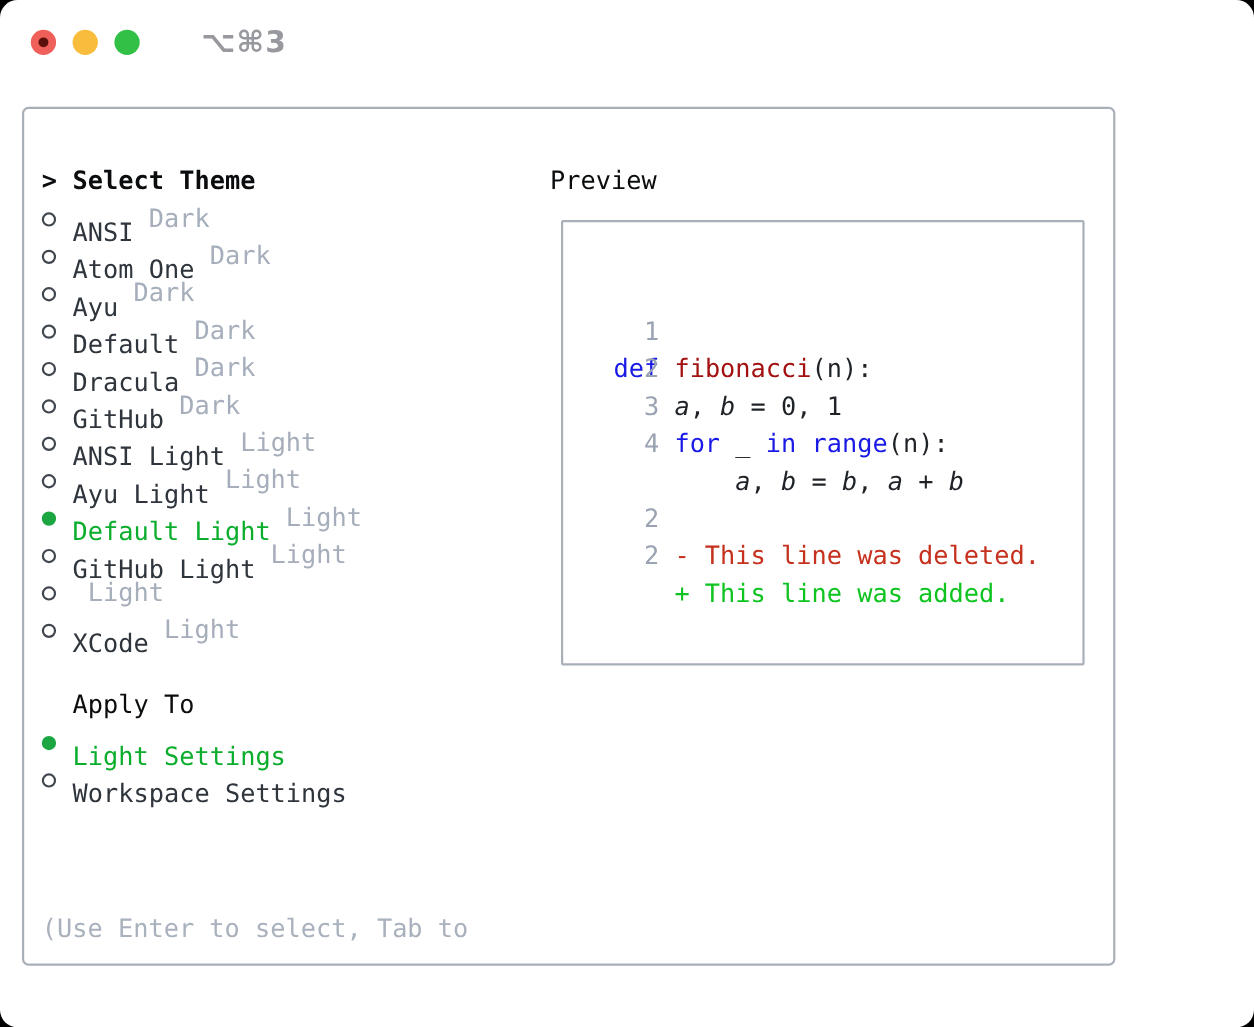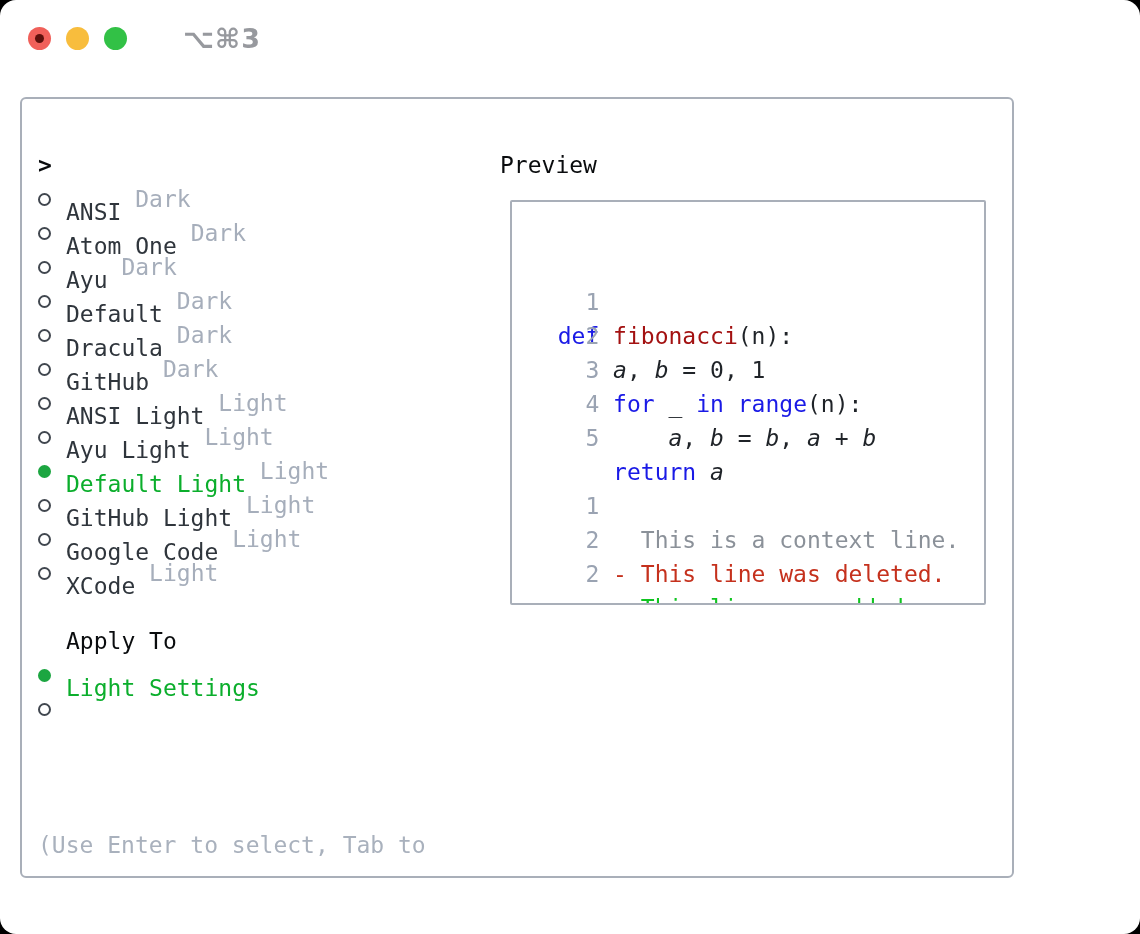--- a/index.html
+++ b/index.html
@@ -121,20 +121,21 @@
     <span class="light yellow"></span>
     <span class="light green"></span>
     <span class="win-title">⌥⌘3</span>
   </div>
 
   <div class="panel">
 
     <div class="theme-list mono">
       <div class="row">
         <span class="marker"><span class="prompt">&gt;</span></span>
+        <span class="header-label">Select Theme</span>
       </div>
 
     <div class="row">
     <span class="marker"><span class="dot"></span></span>
     <span class="name">ANSI</span><span class="variant"> Dark</span>
   </div>
         <div class="row">
     <span class="marker"><span class="dot"></span></span>
     <span class="name">Atom One</span><span class="variant"> Dark</span>
   </div>
@@ -165,40 +166,41 @@
         <div class="row selected">
     <span class="marker"><span class="dot"></span></span>
     <span class="name">Default Light</span><span class="variant"> Light</span>
   </div>
         <div class="row">
     <span class="marker"><span class="dot"></span></span>
     <span class="name">GitHub Light</span><span class="variant"> Light</span>
   </div>
         <div class="row">
     <span class="marker"><span class="dot"></span></span>
-    <span class="name">Google Code</span><span class="variant"> Light</span>
+    <span class="variant"> Light</span>
   </div>
         <div class="row">
     <span class="marker"><span class="dot"></span></span>
     <span class="name">XCode</span><span class="variant"> Light</span>
   </div>
       </div>
 
     <div class="apply-to mono">
       <div class="row">
         <span class="marker"></span>
         <span class="header-label" style="font-weight:normal">Apply To</span>
       </div>
 
     <div class="row selected">
     <span class="marker"><span class="dot"></span></span>
     <span class="name">Light Settings</span>
   </div>
         <div class="row">
     <span class="marker"><span class="dot"></span></span>
+    <span class="name">Workspace Settings</span>
   </div>
       </div>
 
     <div class="help mono">
       <div>(Use Enter to select, Tab to</div>
       <div>change focus)</div>
     </div>
 
     <div class="preview-label mono">Preview</div>
 
@@ -210,28 +212,22 @@
         <div class="code-line">
     <span class="ln">2</span>
   <span class="seg">    </span><span class="seg it">a</span><span class="seg">, </span><span class="seg it">b</span><span class="seg"> = 0, 1</span></div>
         <div class="code-line">
     <span class="ln">3</span>
   <span class="seg">    </span><span class="seg kw">for</span><span class="seg"> _ </span><span class="seg kw">in</span><span class="seg"> </span><span class="seg kw">range</span><span class="seg">(n):</span></div>
         <div class="code-line">
     <span class="ln">4</span>
   <span class="seg">        </span><span class="seg it">a</span><span class="seg">, </span><span class="seg it">b</span><span class="seg"> = </span><span class="seg it">b</span><span class="seg">, </span><span class="seg it">a</span><span class="seg"> + </span><span class="seg it">b</span></div>
         <div class="code-line">
-    <span class="ln">5</span>
-  <span class="seg">    </span><span class="seg kw">return</span><span class="seg"> </span><span class="seg it">a</span></div>
-        <div class="code-line">
     <span class="ln"></span>
   </div>
-        <div class="code-line">
-    <span class="ln">1</span>
-  <span class="seg ctx">      This is a context line.</span></div>
         <div class="code-line">
     <span class="ln">2</span>
   <span class="seg del">    - This line was deleted.</span></div>
         <div class="code-line">
     <span class="ln">2</span>
   <span class="seg add">    + This line was added.</span></div>
       </div>
 
   </div>
 </div>

